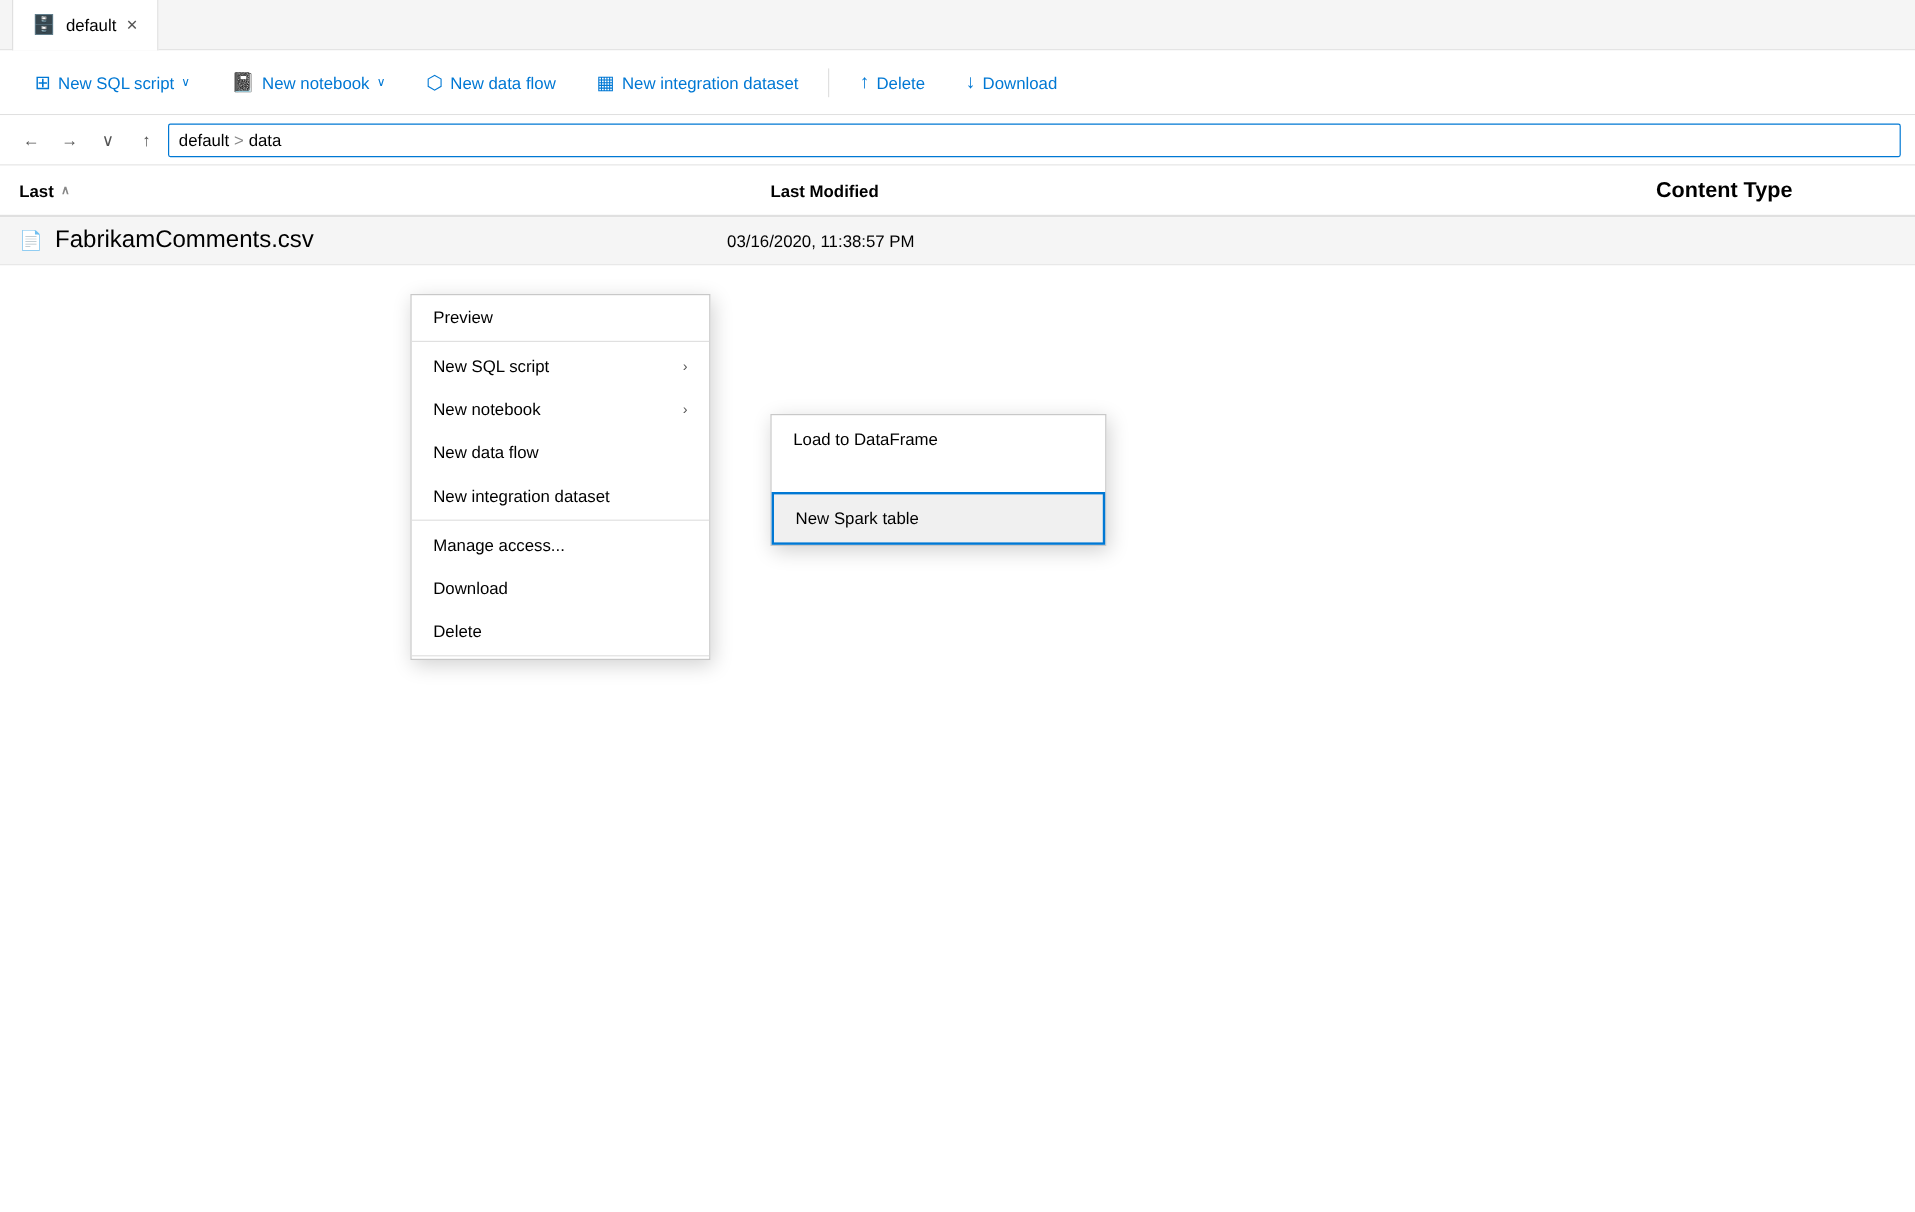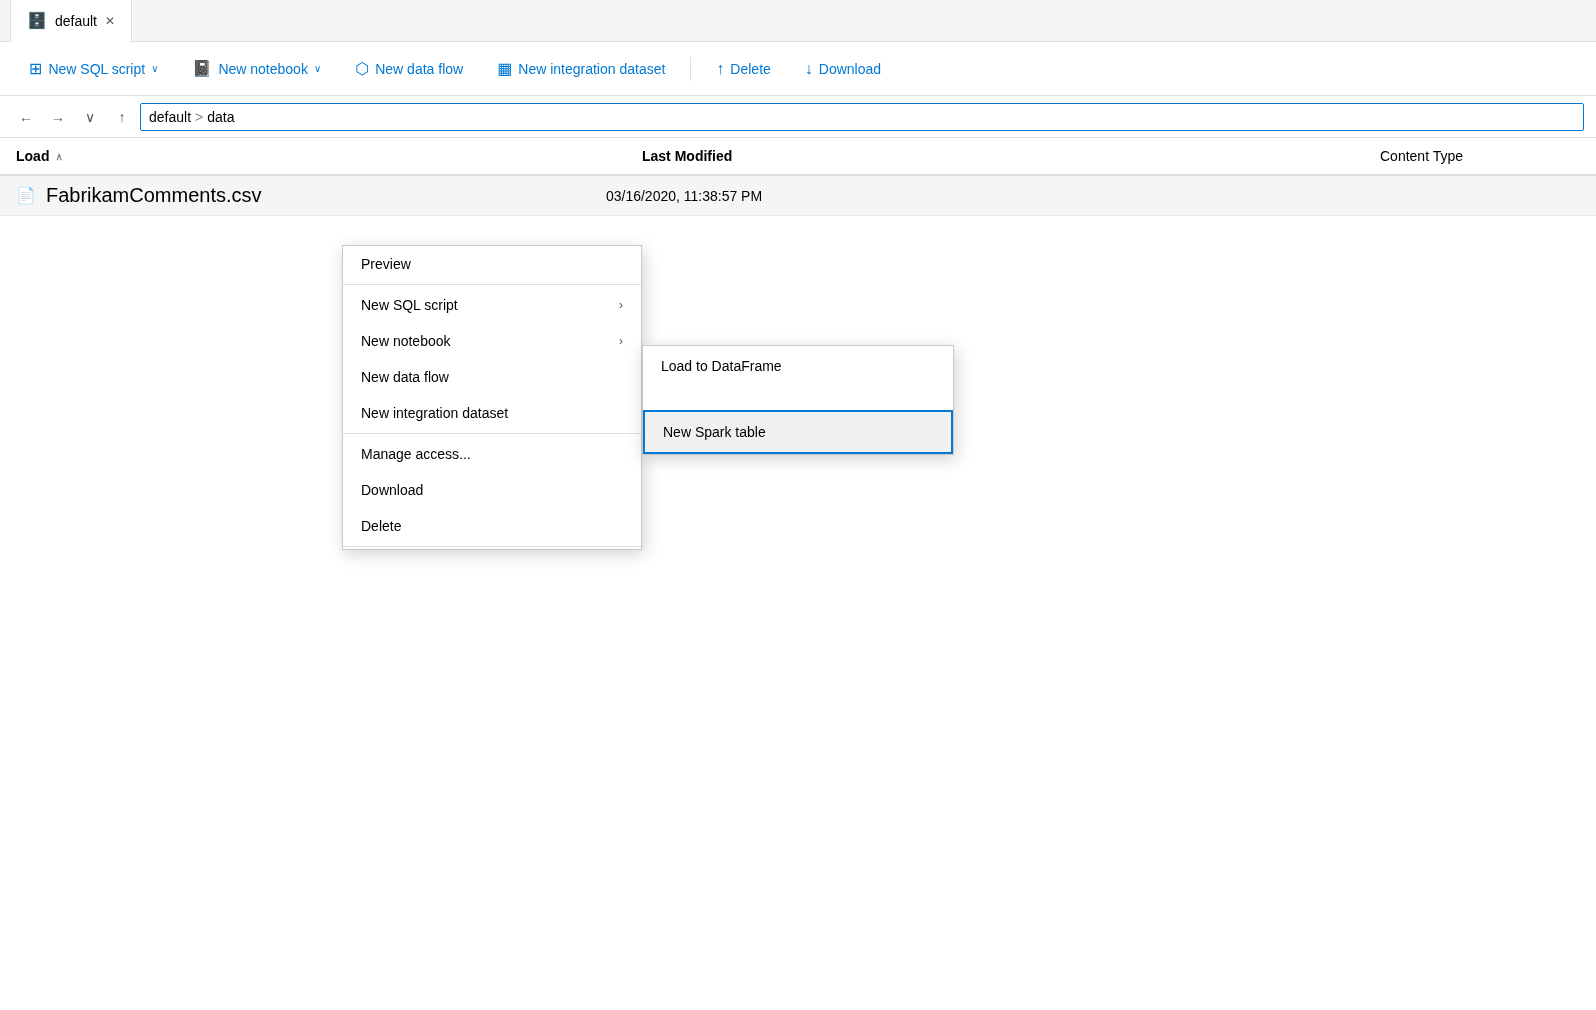--- a/index.html
+++ b/index.html
@@ -127,22 +127,22 @@
       gap: 6px;
     }
     .col-modified {
       flex: 1;
       font-weight: 700;
       font-size: 14px;
       padding-left: 46px;
     }
     .col-type {
       flex: 0 0 200px;
-      font-weight: 400;
-      font-size: 14px;
+      font-weight: 700;
+      font-size: 18px;
     }
     .sort-icon { color: #888; font-size: 10px; }
 
     
     .file-row {
       display: flex;
       align-items: center;
       padding: 8px 16px;
       height: 40px;
       background: #f5f5f5;
@@ -151,21 +151,21 @@
     }
     .file-icon { margin-right: 10px; color: #555; font-size: 16px; }
     .file-name { flex: 0 0 560px; font-size: 20px; }
     .file-date { flex: 1; font-size: 14px; }
 
     
     .context-menu {
       position: absolute;
       top: 245px;
       left: 342px;
-      width: 300px;
+      width: 250px;
       background: #fff;
       border: 1px solid #c8c8c8;
       box-shadow: 2px 4px 16px rgba(0,0,0,0.18);
       z-index: 100;
     }
     .ctx-item {
       display: flex;
       align-items: center;
       justify-content: space-between;
       padding: 10px 18px;
@@ -178,21 +178,21 @@
       border-top: 1px solid #e0e0e0;
       margin: 2px 0;
     }
     .ctx-arrow { color: #555; font-size: 12px; }
 
     
     .sub-menu {
       position: absolute;
       top: 345px;
       left: 642px;
-      width: 312px;
+      width: 280px;
       background: #fff;
       border: 1px solid #c8c8c8;
       box-shadow: 2px 4px 16px rgba(0,0,0,0.18);
       z-index: 101;
     }
     .sub-item {
       display: flex;
       align-items: center;
       padding: 12px 18px;
       font-size: 14px;
@@ -252,21 +252,21 @@
   <div class="nav-btn">↑</div>
   <div class="breadcrumb-bar">
     <span>default</span>
     <span class="breadcrumb-sep">&gt;</span>
     <span>data</span>
   </div>
 </div>
 
 <div class="table-header">
   <div class="col-name">
-    <span>Load</span>
+    <span>Last</span>
     <span class="sort-icon">∧</span>
   </div>
   <div class="col-modified">
     <span>Last Modified</span>
   </div>
   <div class="col-type">
     <span>Content Type</span>
   </div>
 </div>
 

